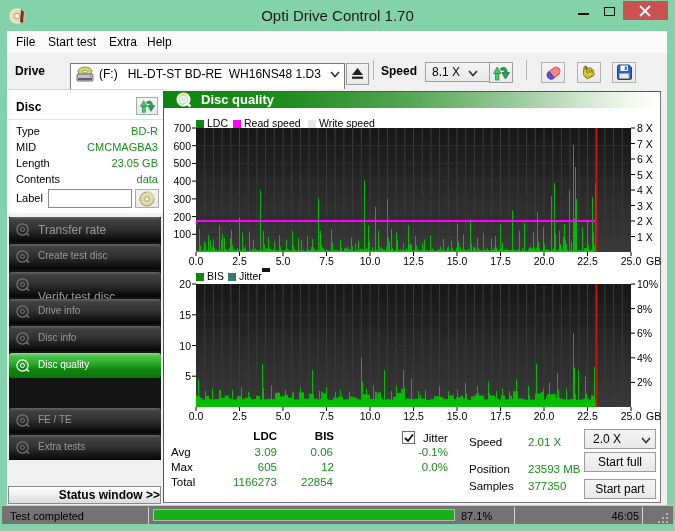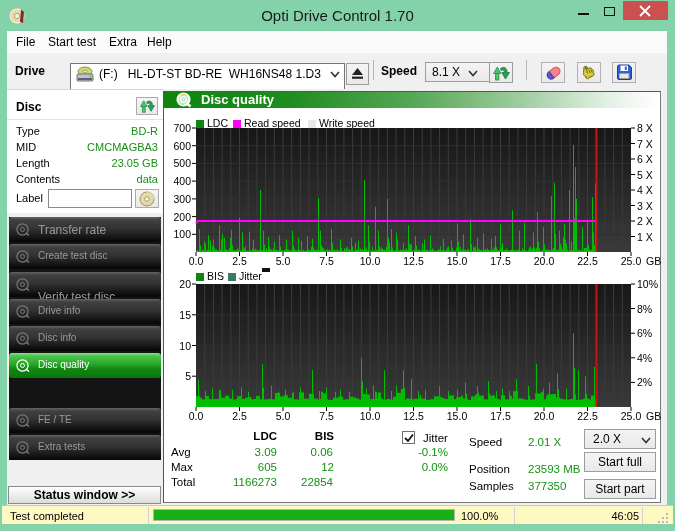--- a/index.html
+++ b/index.html
@@ -92,25 +92,25 @@
      <rect x="4.5" y="1.5" width="7.5" height="5.5" fill="#fff"></rect>
      <rect x="8.8" y="2.5" width="2" height="3.5" fill="#2e62cf"></rect>
      <rect x="3.5" y="9" width="10" height="6" fill="#8a8a8a"></rect>
      <rect x="3.5" y="9.8" width="9.2" height="4.4" fill="#e8e8e8"></rect>
    </svg>
  </div>
 </div>
 
 <div class="abs" style="left:7px;top:89px;width:660px;height:416px;background:#f0f0f0"></div>
 
-<div class="abs" style="left:2px;top:505px;width:671px;height:19px;background:#fef9c3;border-top:1px solid #c8c8c8">
+<div class="abs" style="left:2px;top:505px;width:671px;height:19px;background:#737373;border-top:1px solid #c8c8c8">
  <span class="abs" style="left:8px;top:4px;font-size:11px">Test completed</span>
  <div class="abs" style="left:146px;top:1px;width:1px;height:17px;background:#d2d2d2"></div>
  <div class="abs" style="left:151px;top:3px;width:302px;height:12px;border:1px solid #b5b5b5;background:#17b117"></div>
- <span class="abs" style="left:459px;top:4px;font-size:11px">100.0%</span>
+ <span class="abs" style="left:459px;top:4px;font-size:11px">87.1%</span>
  <div class="abs" style="left:512px;top:1px;width:1px;height:17px;background:#d2d2d2"></div>
  <span class="abs" style="left:597px;top:4px;width:40px;text-align:right;font-size:11px">46:05</span>
  <div class="abs" style="left:640px;top:1px;width:1px;height:17px;background:#d2d2d2"></div>
  <svg class="abs" style="left:656px;top:7px" width="12" height="11">
       <g fill="#b9b9b9">
         <rect x="8" y="0" width="2" height="2"></rect>
         <rect x="4" y="4" width="2" height="2"></rect>
         <rect x="8" y="4" width="2" height="2"></rect>
         <rect x="0" y="8" width="2" height="2"></rect>
         <rect x="4" y="8" width="2" height="2"></rect>
@@ -207,21 +207,21 @@
     </div>
 <div class="abs" style="left:0;top:218px;width:152px;height:25px;border-radius:3px;background:linear-gradient(180deg,#646464 0%,#404040 12%,#333333 45%,#1f1f1f 70%,#050505 100%)">
 <svg class="abs" style="left:7px;top:6px" width="14" height="13" viewBox="0 0 14 13">
         <circle cx="6.5" cy="6.5" r="5.6" fill="none" stroke="#787878" stroke-width="1.2"></circle>
         <circle cx="6.5" cy="6.5" r="2" fill="none" stroke="#787878" stroke-width="1"></circle>
         <path d="M10 10 L13 12.5" stroke="#787878" stroke-width="1.5"></path>
       </svg>
 <span class="abs" style="left:29px;top:6px;color:#999;font-size:10px">Extra tests</span>
     </div>
 </div>
-<div class="abs" style="left:8px;top:486px;width:153px;height:18px;background:linear-gradient(180deg,#fefefe,#dcdcdc);border:1px solid #8a8a8a;text-align:center;line-height:16px"><span class="b">Status window &gt;&gt;</span></div>
+<div class="abs" style="left:8px;top:486px;width:153px;height:18px;background:linear-gradient(180deg,#fefefe,#dcdcdc);border:1px solid #8a8a8a;text-align:right;line-height:16px"><span class="b">Status window &gt;&gt;</span></div>
 
 <div class="abs" style="left:163px;top:91px;width:498px;height:412px;background:#fff;border:1px solid #787878;border-top-color:#555;border-left-color:#555"></div>
 <div class="abs" style="left:164px;top:92px;width:496px;height:16px;background:linear-gradient(90deg,#0e850e 0%,#1f8c1f 25%,#55a755 50%,#9fcc9f 72%,#e6f1e6 90%,#fff 100%)">
  <svg class="abs" style="left:12px;top:0px" width="16" height="16" viewBox="0 0 16 16">
   <circle cx="7.5" cy="7.5" r="7" fill="#fff"></circle>
   <path d="M11 11.5 L14.5 14.5" stroke="#fff" stroke-width="2.6"></path>
   <circle cx="7.5" cy="7.5" r="4.2" fill="none" stroke="#bfe3bf" stroke-width="1.2"></circle>
   <circle cx="7.5" cy="7.5" r="1.6" fill="none" stroke="#9ed49e" stroke-width="1"></circle>
   <path d="M4 3.2 a6 6 0 0 1 6.5 0.4" stroke="#ead76a" stroke-width="1.3" fill="none"></path>
   <path d="M3.2 10.8 a6 6 0 0 0 5 1.8" stroke="#bfe3bf" stroke-width="1.1" fill="none"></path>

